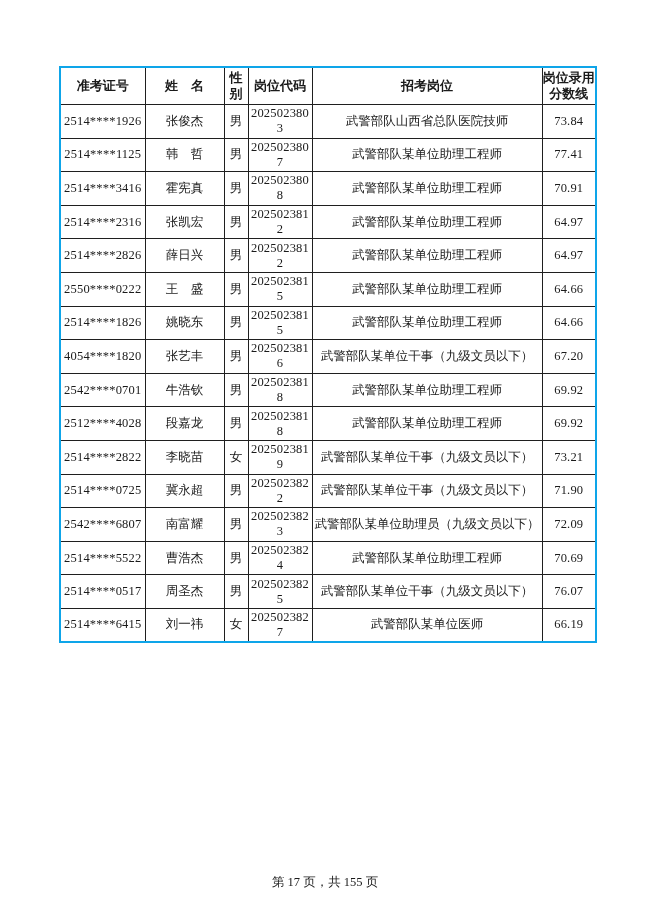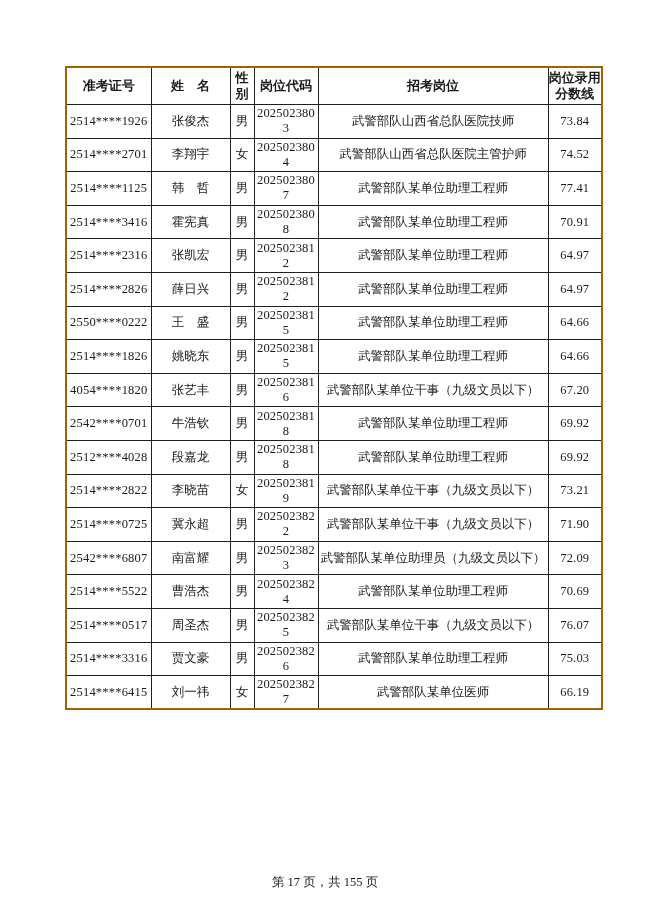--- a/index.html
+++ b/index.html
@@ -16,26 +16,26 @@
     overflow: hidden;
   }
   .page {
     position: relative;
     width: 650px;
     height: 920px;
     background: #ffffff;
   }
   table.score-table {
     position: absolute;
-    left: 65px;
+    left: 59px;
     top: 66px;
     width: 536px;
     table-layout: fixed;
     border-collapse: collapse;
-    border: 2px solid #a16207;
+    border: 2px solid #0ea5e9;
   }
   table.score-table th,
   table.score-table td {
     border: 1px solid #1f1f1f;
     font-size: 12.5px;
     text-align: center;
     vertical-align: middle;
     padding: 0;
     line-height: 1.2;
     word-break: break-all;
@@ -96,28 +96,20 @@
     <tbody>
   <tr>
     <td class="cell-ticket">2514****1926</td>
     <td class="cell-name">张俊杰</td>
     <td class="cell-gender">男</td>
     <td class="cell-code">2025023803</td>
     <td class="cell-position">武警部队山西省总队医院技师</td>
     <td class="cell-score">73.84</td>
   </tr>
 
-  <tr>
-    <td class="cell-ticket">2514****2701</td>
-    <td class="cell-name">李翔宇</td>
-    <td class="cell-gender">女</td>
-    <td class="cell-code">2025023804</td>
-    <td class="cell-position">武警部队山西省总队医院主管护师</td>
-    <td class="cell-score">74.52</td>
-  </tr>
 
   <tr>
     <td class="cell-ticket">2514****1125</td>
     <td class="cell-name">韩　哲</td>
     <td class="cell-gender">男</td>
     <td class="cell-code">2025023807</td>
     <td class="cell-position">武警部队某单位助理工程师</td>
     <td class="cell-score">77.41</td>
   </tr>
 
@@ -234,28 +226,20 @@
 
   <tr>
     <td class="cell-ticket">2514****0517</td>
     <td class="cell-name">周圣杰</td>
     <td class="cell-gender">男</td>
     <td class="cell-code">2025023825</td>
     <td class="cell-position">武警部队某单位干事（九级文员以下）</td>
     <td class="cell-score">76.07</td>
   </tr>
 
-  <tr>
-    <td class="cell-ticket">2514****3316</td>
-    <td class="cell-name">贾文豪</td>
-    <td class="cell-gender">男</td>
-    <td class="cell-code">2025023826</td>
-    <td class="cell-position">武警部队某单位助理工程师</td>
-    <td class="cell-score">75.03</td>
-  </tr>
 
   <tr>
     <td class="cell-ticket">2514****6415</td>
     <td class="cell-name">刘一祎</td>
     <td class="cell-gender">女</td>
     <td class="cell-code">2025023827</td>
     <td class="cell-position">武警部队某单位医师</td>
     <td class="cell-score">66.19</td>
   </tr>
 

